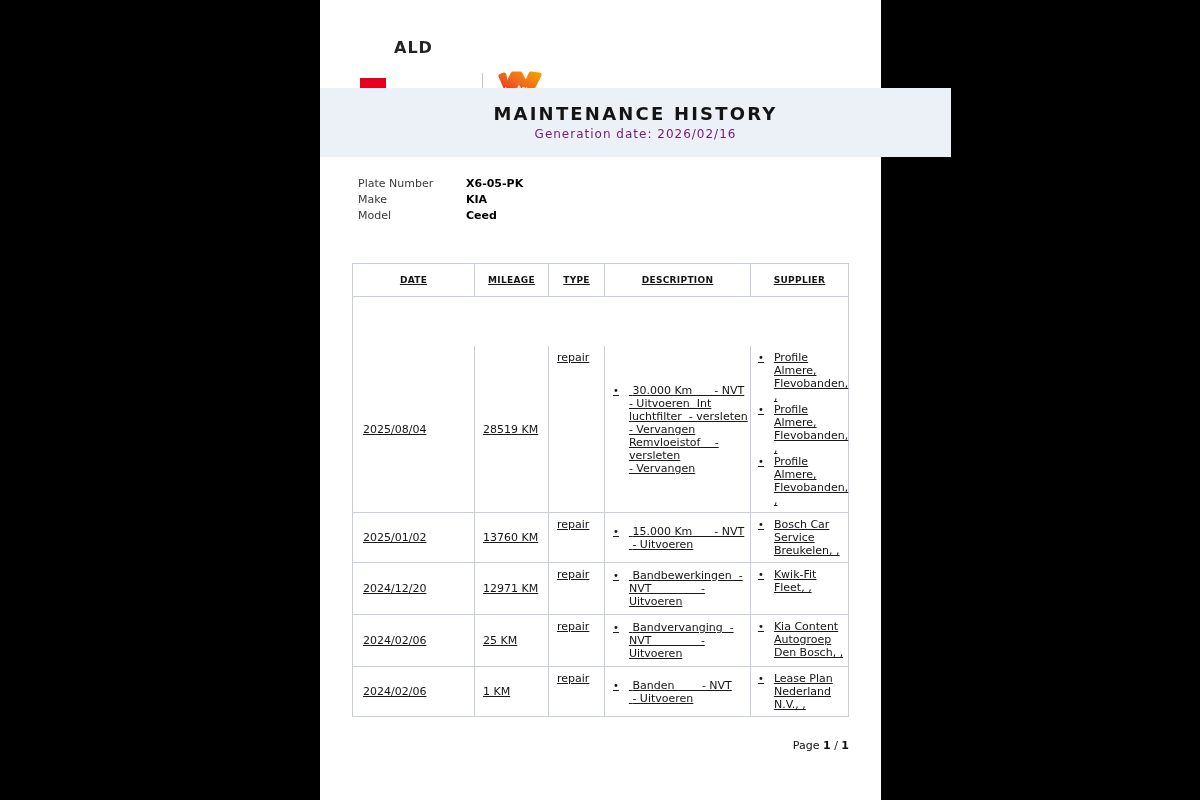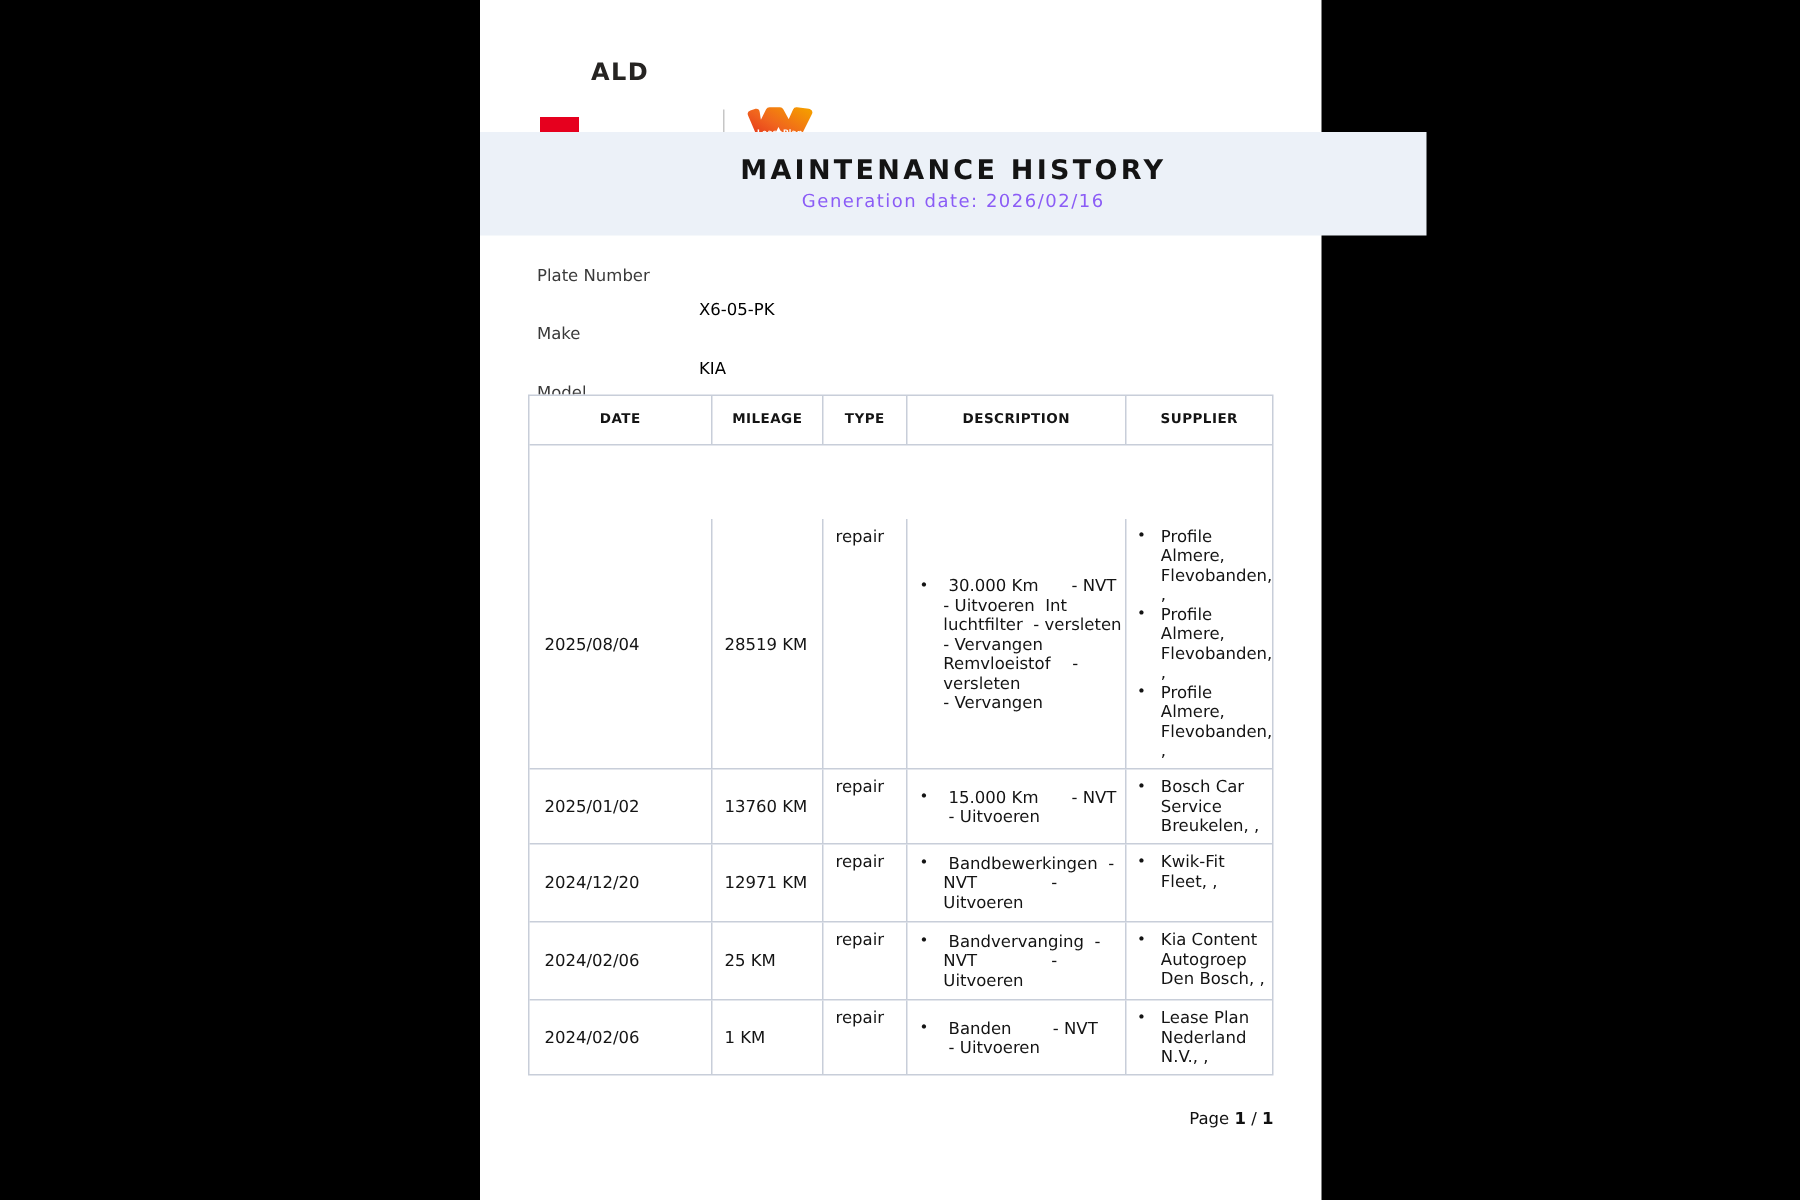--- a/index.html
+++ b/index.html
@@ -41,33 +41,33 @@
   .title-band {
     position:absolute; top:88px; left:0; width:631px; height:69px;
     background:#ecf1f8; text-align:center;
   }
   .title-band h1 {
     padding-top:15px;
     font-size:18px; font-weight:bold; letter-spacing:2.2px; color:#141414;
   }
   .title-band .subtitle {
     margin-top:3px;
-    font-size:12px; letter-spacing:1px; color:#8b5cf6;
+    font-size:12px; letter-spacing:1px; color:#701a75;
   }
 
   
   .vehicle-info { position:absolute; top:176px; left:38px; font-size:11px; }
   .v-row { display:flex; line-height:16px; }
   .v-label { width:108px; color:#3a3a3a; }
-  .v-value { font-weight:normal; color:#000;margin-top:23px; }
+  .v-value { font-weight:bold; color:#000; }
 
   
   .mtable {
     position:absolute; top:263px; left:32px; width:497px;
-    border:1px solid #c8ced9; background:#fff;
+    border:1px solid #c8ced9; background:#fff;text-decoration:underline;
   }
   .t-row { display:grid; grid-template-columns:122px 74px 56px 146px 97px; }
   .t-row + .t-row { border-top:1px solid #c8ced9; }
   .cell { border-right:1px solid #c8ced9; font-size:11px; line-height:13px; color:#141414; }
   .cell:last-child { border-right:none; }
 
   .t-row.header { height:32px; }
   .header .cell {
     display:flex; align-items:center; justify-content:center;
     font-size:9px; font-weight:bold; letter-spacing:0.3px;

